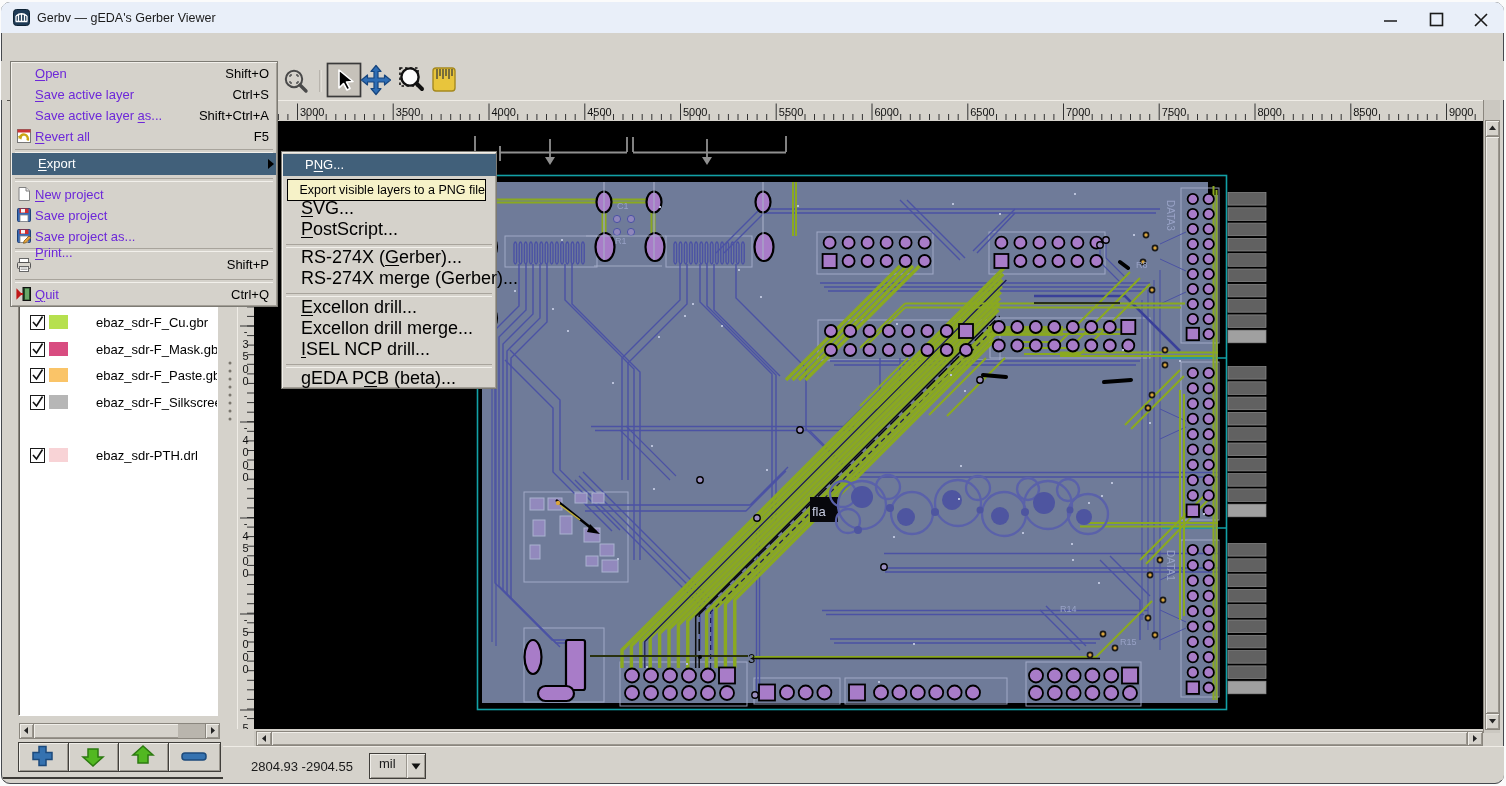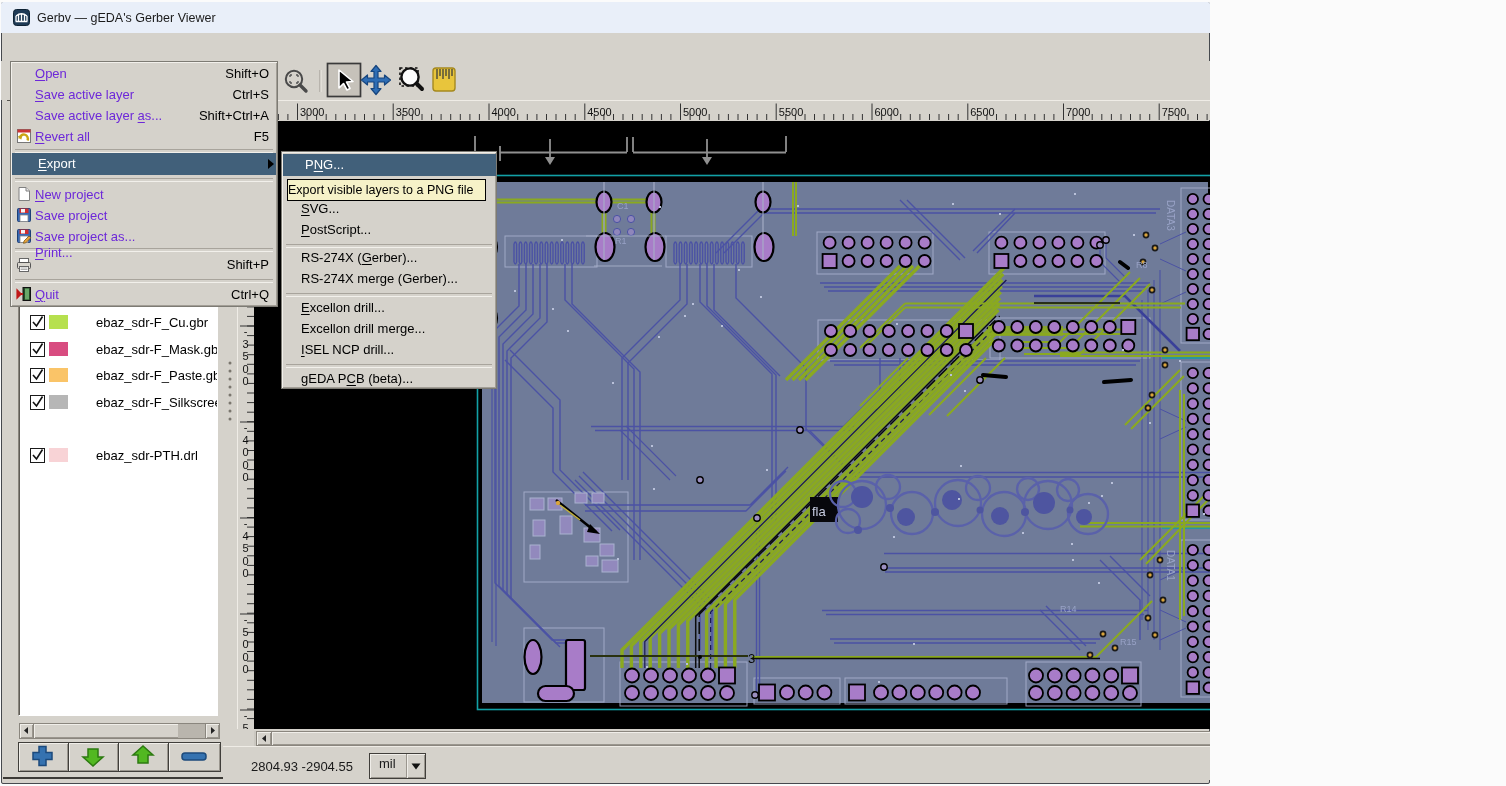--- a/index.html
+++ b/index.html
@@ -1,14 +1,14 @@
 <!DOCTYPE html>
 <html><head><meta charset="utf-8"><style>
 html,body{margin:0;padding:0;width:1506px;height:786px;background:#fbfbfb;font-family:"Liberation Sans",sans-serif;overflow:hidden}
-#win{position:absolute;left:1px;top:2px;width:1209px;height:782px;background:#d5d2cb;outline:1.5px solid #46494e;outline-offset:-1px;border-radius:2px;overflow:hidden}
+#win{position:absolute;left:1px;top:2px;width:1503px;height:782px;background:#d5d2cb;outline:1.5px solid #46494e;outline-offset:-1px;border-radius:9px;overflow:hidden}
 #titlebar{position:absolute;left:0;top:0;width:100%;height:31px;background:#e9eff9}
 #title{position:absolute;left:36px;top:9px;font-size:12.5px;color:#1b1b1b}
 #menubar{position:absolute;left:0;top:31px;width:100%;height:28px;background:#d5d2cb}
 .mb{position:absolute;top:3px;height:22px;line-height:22px;font-size:13px;color:#000;padding:0 6px}
 #mbfile{background:#41607a;color:#fff}
 #toolbar{position:absolute;left:0;top:59px;width:100%;height:39px;background:#d5d2cb}
 #workline{position:absolute;left:6px;top:98px;width:1493px;height:1px;background:#55534e}
 #leftcol{position:absolute;left:2px;top:99px;width:220px;height:679px;background:#d5d2cb;z-index:5}
 #laylist{position:absolute;left:15px;top:2px;width:198px;height:611px;overflow:hidden;background:#fff;border:1px solid #8a867e;border-right-color:#fff;border-bottom-color:#fff;box-shadow:inset 1px 1px 0 #5f5c56}
 .lrow{position:absolute;left:0;width:100%;height:27px}
@@ -24,24 +24,24 @@
 #vscroll{position:absolute;left:1482px;top:98px;width:16px;height:633px;background:#cbc8c1;border-left:1px solid #8a867e}
 #hscroll{position:absolute;left:253px;top:729px;width:1229px;height:15px;background:#cbc8c1}
 #statusbar{position:absolute;left:2px;top:744px;width:1501px;height:33px;background:#d5d2cb;border-top:1px solid #efece6;font-size:13px;color:#1a1a1a}
 #filemenu{position:absolute;left:9px;top:59px;width:266px;height:244px;background:#d5d2cb;border:1px solid #7d7b74;box-shadow:inset 1px 1px 0 #f2f0eb,inset -1px -1px 0 #a29e96;z-index:50}
 .mi{position:absolute;left:24px;height:21px;line-height:21px;font-size:13px;color:#6d28d9;white-space:pre}
 .accel{position:absolute;right:8px;height:21px;line-height:21px;font-size:13px;color:#000}
 .msep{position:absolute;left:4px;width:258px;height:2px;border-top:1px solid #a8a49c;border-bottom:1px solid #f2f0eb}
 #exportband{position:absolute;left:1px;top:90.5px;width:264px;height:22px;background:#41607a;color:#fff;font-size:13px;line-height:22px}
 #exportmenu{position:absolute;left:280px;top:149px;width:214px;height:236px;background:#d5d2cb;border:1px solid #7d7b74;box-shadow:inset 1px 1px 0 #f2f0eb,inset -1px -1px 0 #a29e96;z-index:60}
 #pngband{position:absolute;left:1px;top:1.5px;width:213px;height:22px;background:#41607a;color:#fff;font-size:13px;line-height:22px}
-.smi{position:absolute;left:303px;height:21px;line-height:21px;font-size:13px;color:#000;white-space:pre}
+.smi{position:absolute;left:303px;height:21px;line-height:21px;font-size:18px;color:#000;white-space:pre}
 #exportmenu .smi{left:19px}
 .msep2{position:absolute;left:4px;width:206px;height:2px;border-top:1px solid #a8a49c;border-bottom:1px solid #f2f0eb}
-#tooltip{position:absolute;left:286px;top:177px;width:197px;height:20px;background:#f6f2c8;border:1px solid #000;z-index:70;font-size:12.5px;line-height:20px;color:#000;text-align:left}
+#tooltip{position:absolute;left:286px;top:177px;width:197px;height:20px;background:#f6f2c8;border:1px solid #000;z-index:70;font-size:12.5px;line-height:20px;color:#000;text-align:right}
 u{text-decoration-thickness:1px;text-underline-offset:2px}
 </style></head><body>
 <div id="win">
   <div id="titlebar">
     <svg style="position:absolute;left:12px;top:7px" width="17" height="17" viewBox="0 0 17 17">
         <rect x="0.5" y="0.5" width="16" height="16" rx="3" fill="#1e3a55" stroke="#0e2233"></rect>
         <path d="M3 12 V7 M5.5 12 V5.5 M8.5 12 V5 M11.5 12 V5.5 M14 12 V7 M3 7 Q8.5 2.5 14 7" stroke="#fff" stroke-width="1.3" fill="none"></path>
         <path d="M2.5 12.5 h12" stroke="#fff" stroke-width="1.3"></path>
       </svg>
     <div id="title">Gerbv — gEDA's Gerber Viewer</div>

